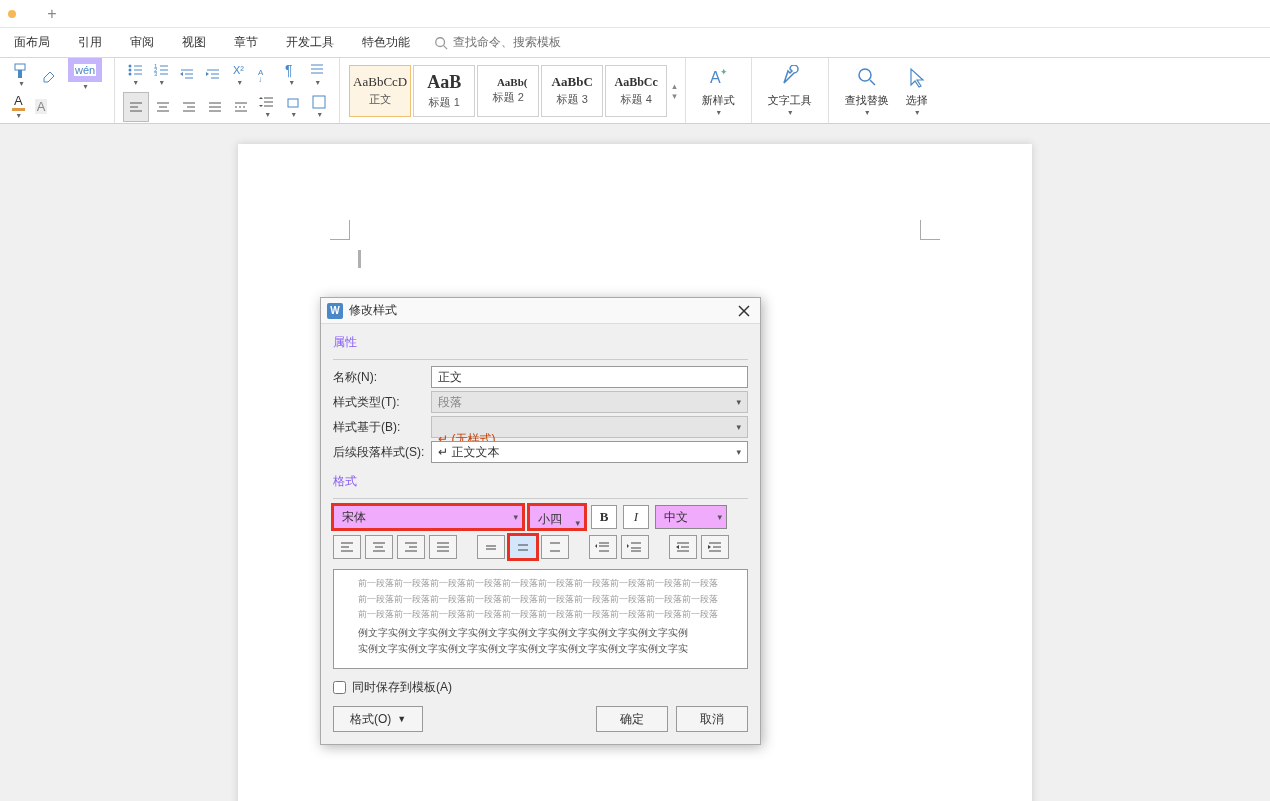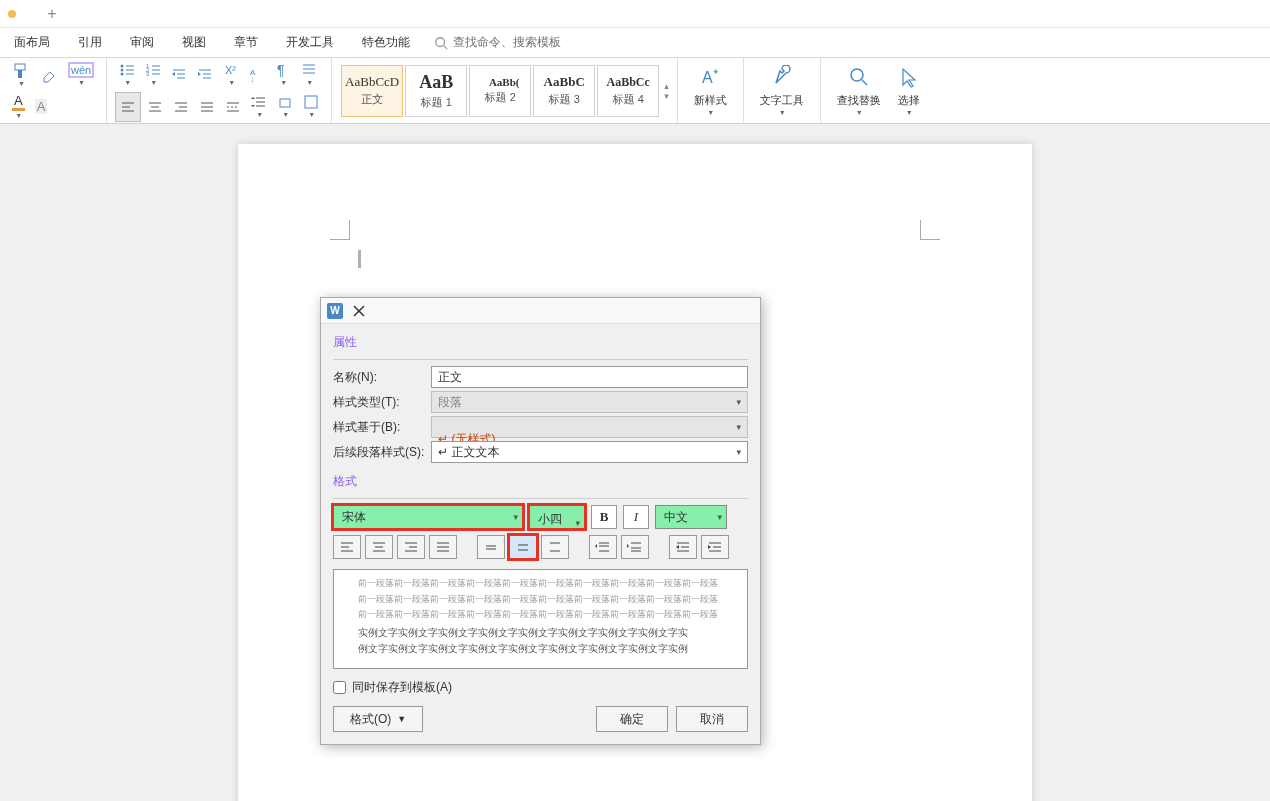--- a/index.html
+++ b/index.html
@@ -34,38 +34,38 @@
 .dialog-title .close { width: 20px; height: 20px; display: flex; align-items: center; justify-content: center; cursor: pointer; font-size: 14px; }
 .dialog-body { padding: 6px 12px 12px; }
 .section-label { font-size: 12px; color: #8b5cf6; margin: 4px 0 2px; }
 .form-row { display: flex; align-items: center; margin: 3px 0; }
 .form-label { width: 98px; font-size: 12px; }
 .form-field { flex: 1; height: 22px; background: #fff; border: 1px solid #999; padding: 0 6px; display: flex; align-items: center; font-size: 12px; }
 .form-field.disabled { background: #e5e5e5; color: #888; border-color: #c0c0c0; }
 .form-field .arrow { margin-left: auto; font-size: 9px; color: #555; }
 .hr-sep { border: none; border-top: 1px solid #ccc; margin: 8px 0 6px; }
 .format-row { display: flex; align-items: center; gap: 6px; margin: 6px 0; }
-.combo { height: 24px; background: #86efac; border: 1px solid #888; display: flex; align-items: center; padding: 0 4px 0 8px; font-size: 12px; }
+.combo { height: 24px; background: #f0abfc; border: 1px solid #888; display: flex; align-items: center; padding: 0 4px 0 8px; font-size: 12px; }
 .combo .arrow { margin-left: auto; font-size: 9px; color: #555; padding-left: 6px; }
 .red-box { outline: 3px solid #e83123; outline-offset: -1px; }
 .fmt-btn { width: 26px; height: 24px; border: 1px solid #999; background: #fff; display: flex; align-items: center; justify-content: center; cursor: pointer; font-size: 13px; }
 .align-row { display: flex; align-items: center; gap: 4px; margin: 6px 0 10px; }
 .align-btn { width: 28px; height: 24px; border: 1px solid #999; background: #f5f5f5; display: flex; align-items: center; justify-content: center; cursor: pointer; }
 .align-btn.selected { background: #d4e6f9; border: 1px solid #4a88c7; }
 .align-gap { width: 12px; }
 .preview-box { border: 1px solid #999; background: #fff; height: 100px; padding: 8px 24px; font-size: 10px; color: #555; line-height: 1.6; overflow: hidden; }
 .preview-gray { color: #999; font-size: 9px; line-height: 1.3; margin-bottom: 4px; white-space: nowrap; overflow: hidden; }
 .checkbox-row { display: flex; align-items: center; margin: 10px 0; }
 .checkbox-row input { margin-right: 6px; }
 .dialog-footer { display: flex; align-items: center; margin-top: 8px; }
 .dlg-btn { height: 26px; padding: 0 16px; background: #f5f5f5; border: 1px solid #999; cursor: pointer; display: flex; align-items: center; font-size: 12px; }
 .dlg-btn .arrow { margin-left: 6px; font-size: 9px; }
 .footer-spacer { flex: 1; }
 svg { display: block; }
-.wen-icon { font-size: 11px; color: #4a88c7; border: 2px solid #c4b5fd; padding: 0 1px; }
+.wen-icon { font-size: 11px; color: #4a88c7; border: 6px solid #c4b5fd; padding: 0 1px; }
 </style>
 </head>
 <body>
 
 <div class="tab-bar">
   <div class="dot"></div>
   <div class="new-tab">+</div>
 </div>
 
 <div class="menu-bar">
@@ -321,20 +321,21 @@
   <div class="page">
     <div class="page-corner tl"></div>
     <div class="page-corner tr"></div>
     <div class="cursor-mark"></div>
   </div>
 </div>
 
 <div class="dialog">
   <div class="dialog-title">
     <div class="app-icon">W</div>
+    <div class="title-text">修改样式</div>
     <div class="close">
       <svg width="12" height="12" viewBox="0 0 12 12">
           <line x1="1" y1="1" x2="11" y2="11" stroke="#333" stroke-width="1.5"></line>
           <line x1="11" y1="1" x2="1" y2="11" stroke="#333" stroke-width="1.5"></line>
         </svg>
     </div>
   </div>
   <div class="dialog-body">
     <div class="section-label">属性</div>
     <hr class="hr-sep">
@@ -466,22 +467,22 @@
             <line x1="2" y1="11" x2="14" y2="11" stroke="#444"></line>
             <polygon points="1,5 4,7 1,9" fill="#444"></polygon>
           </svg>
         </div>
     </div>
 
     <div class="preview-box">
       <div class="preview-gray">前一段落前一段落前一段落前一段落前一段落前一段落前一段落前一段落前一段落前一段落</div>
       <div class="preview-gray">前一段落前一段落前一段落前一段落前一段落前一段落前一段落前一段落前一段落前一段落</div>
       <div class="preview-gray">前一段落前一段落前一段落前一段落前一段落前一段落前一段落前一段落前一段落前一段落</div>
+      <div>例文字实例文字实例文字实例文字实例文字实例文字实例文字实例文字实例</div>
       <div>实例文字实例文字实例文字实例文字实例文字实例文字实例文字实例文字实</div>
-      <div>例文字实例文字实例文字实例文字实例文字实例文字实例文字实例文字实例</div>
     </div>
 
     <div class="checkbox-row">
       <input type="checkbox" style="">
       <label>同时保存到模板(A)</label>
     </div>
 
     <div class="dialog-footer">
       <div class="dlg-btn">
           <span>格式(O)</span>

